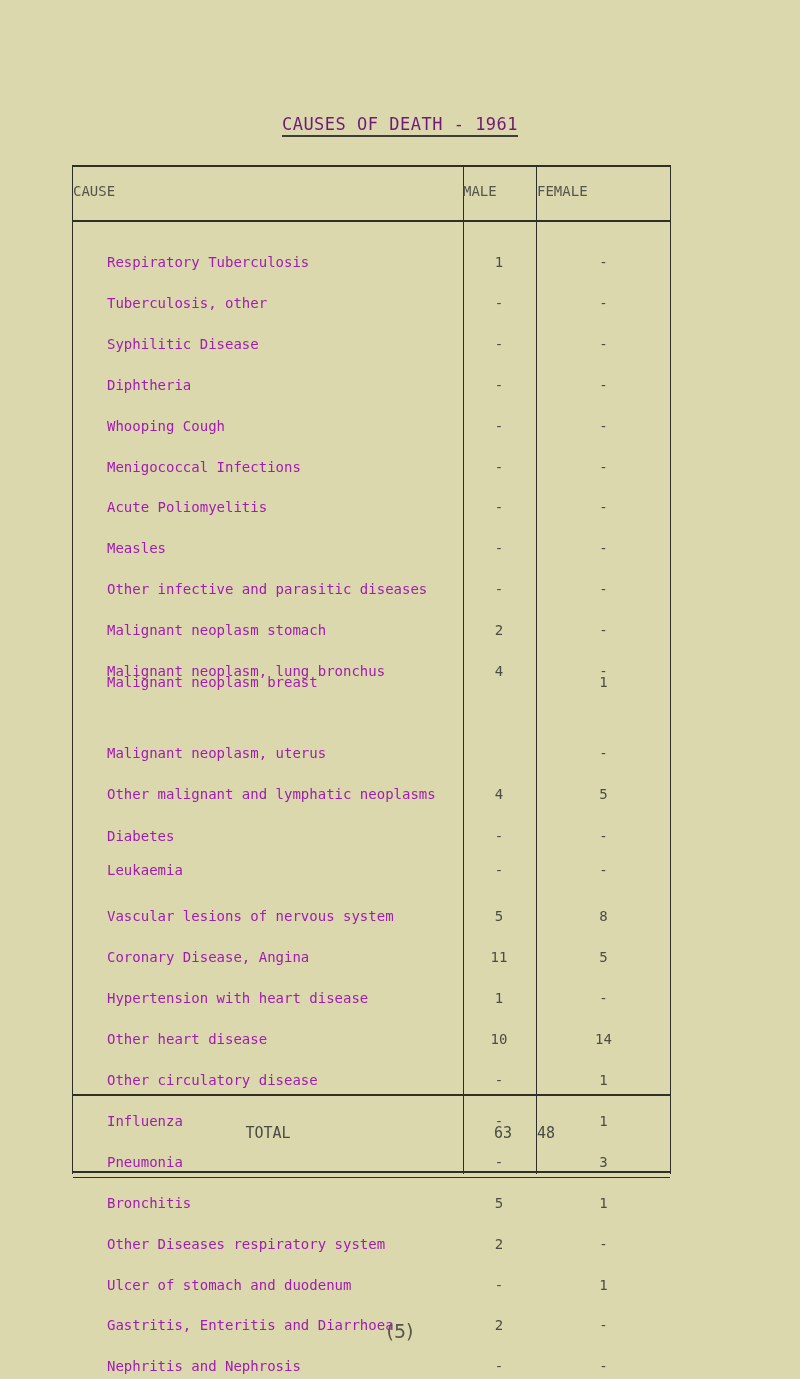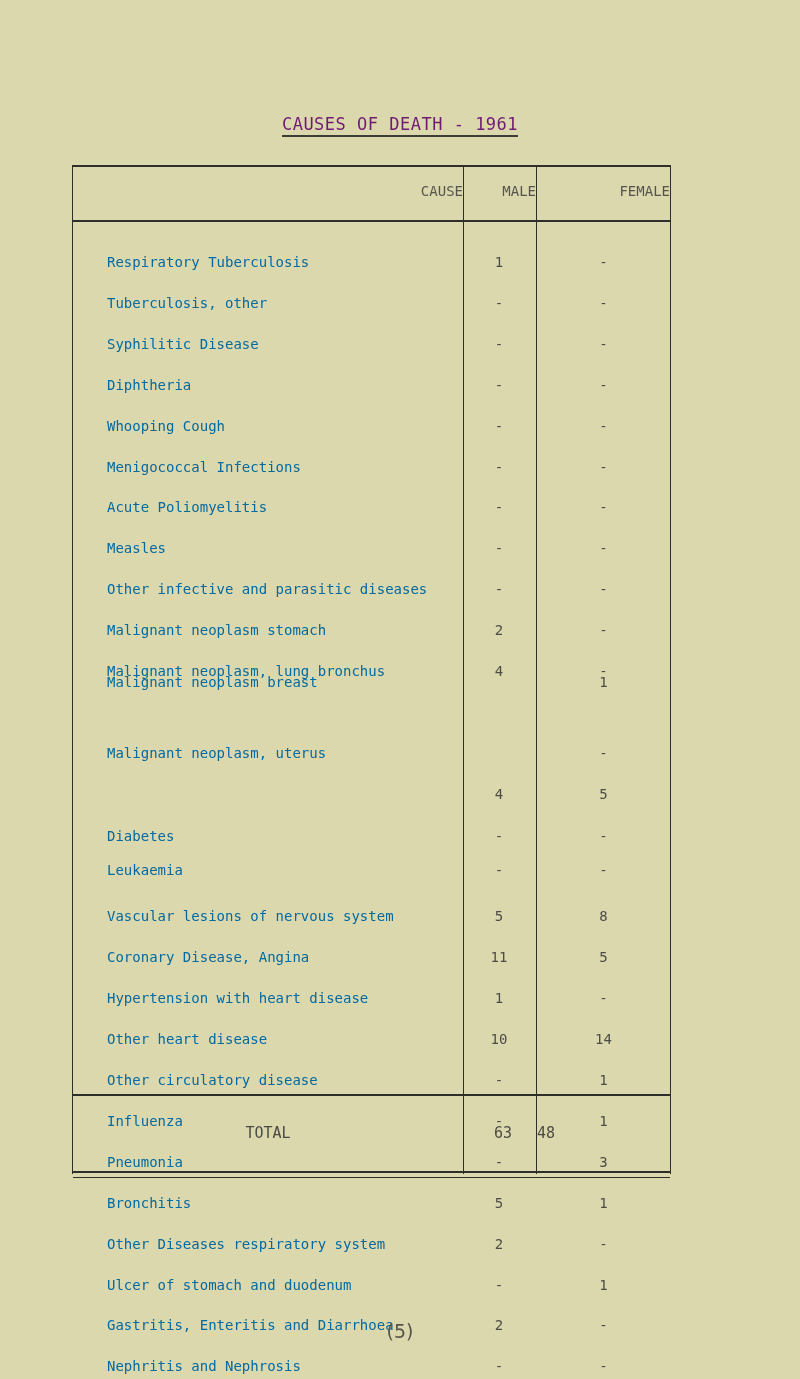--- a/index.html
+++ b/index.html
@@ -19,26 +19,26 @@
     position:absolute; left:72px; top:165px; width:597px; height:1007px;
     border-left:1px solid #2f2f2a; border-right:1px solid #2f2f2a;
     border-top:2px solid #2f2f2a;
   }
   .col-line { position:absolute; top:0; bottom:0; width:1px; background:#2f2f2a; }
   .hdr {
     position:absolute; top:0; left:0; right:0; height:53px;
     border-bottom:2px solid #2f2f2a;
   }
   .hdr div {
-    position:absolute; top:16px; font-size:14px; color:#55554c; text-align:right;
+    position:absolute; top:16px; font-size:14px; color:#55554c; text-align:left;
   }
   .row {
     position:absolute; left:0; right:0; height:41px; font-size:14px;
   }
-  .row .cause { position:absolute; left:34px; top:12px; white-space:nowrap; color:#0369a1; }
+  .row .cause { position:absolute; left:34px; top:12px; white-space:nowrap; color:#a21caf; }
   .row .male { position:absolute; left:390px; width:72px; text-align:center; top:12px; color:#4c4c45; }
   .row .female { position:absolute; left:464px; width:133px; text-align:center; top:12px; color:#4c4c45; }
   .total-sep {
     position:absolute; left:0; right:0; top:927px; height:2px; background:#2f2f2a;
   }
   .total-row { position:absolute; left:0; right:0; top:929px; height:74px; font-size:15px; }
   .total-row .cause { position:absolute; left:0; width:390px; text-align:center; top:28px; }
   .total-row .male { position:absolute; left:390px; width:80px; text-align:center; top:28px; }
   .total-row .female { position:absolute; left:464px; width:133px; top:28px; }
   .bottom {
@@ -127,20 +127,21 @@
         <div class="cause">Malignant neoplasm breast</div>
         <div class="male"></div>
         <div class="female">1</div>
       </div>
       <div class="row" style="top: 565.8px;">
         <div class="cause">Malignant neoplasm, uterus</div>
         <div class="male"></div>
         <div class="female">-</div>
       </div>
       <div class="row" style="top: 606.7px;">
+        <div class="cause">Other malignant and lymphatic neoplasms</div>
         <div class="male">4</div>
         <div class="female">5</div>
       </div>
       <div class="row" style="top: 683px; text-decoration: underline;">
         <div class="cause">Leukaemia</div>
         <div class="male">-</div>
         <div class="female">-</div>
       </div>
       <div class="row" style="top: 649px;">
         <div class="cause">Diabetes</div>

